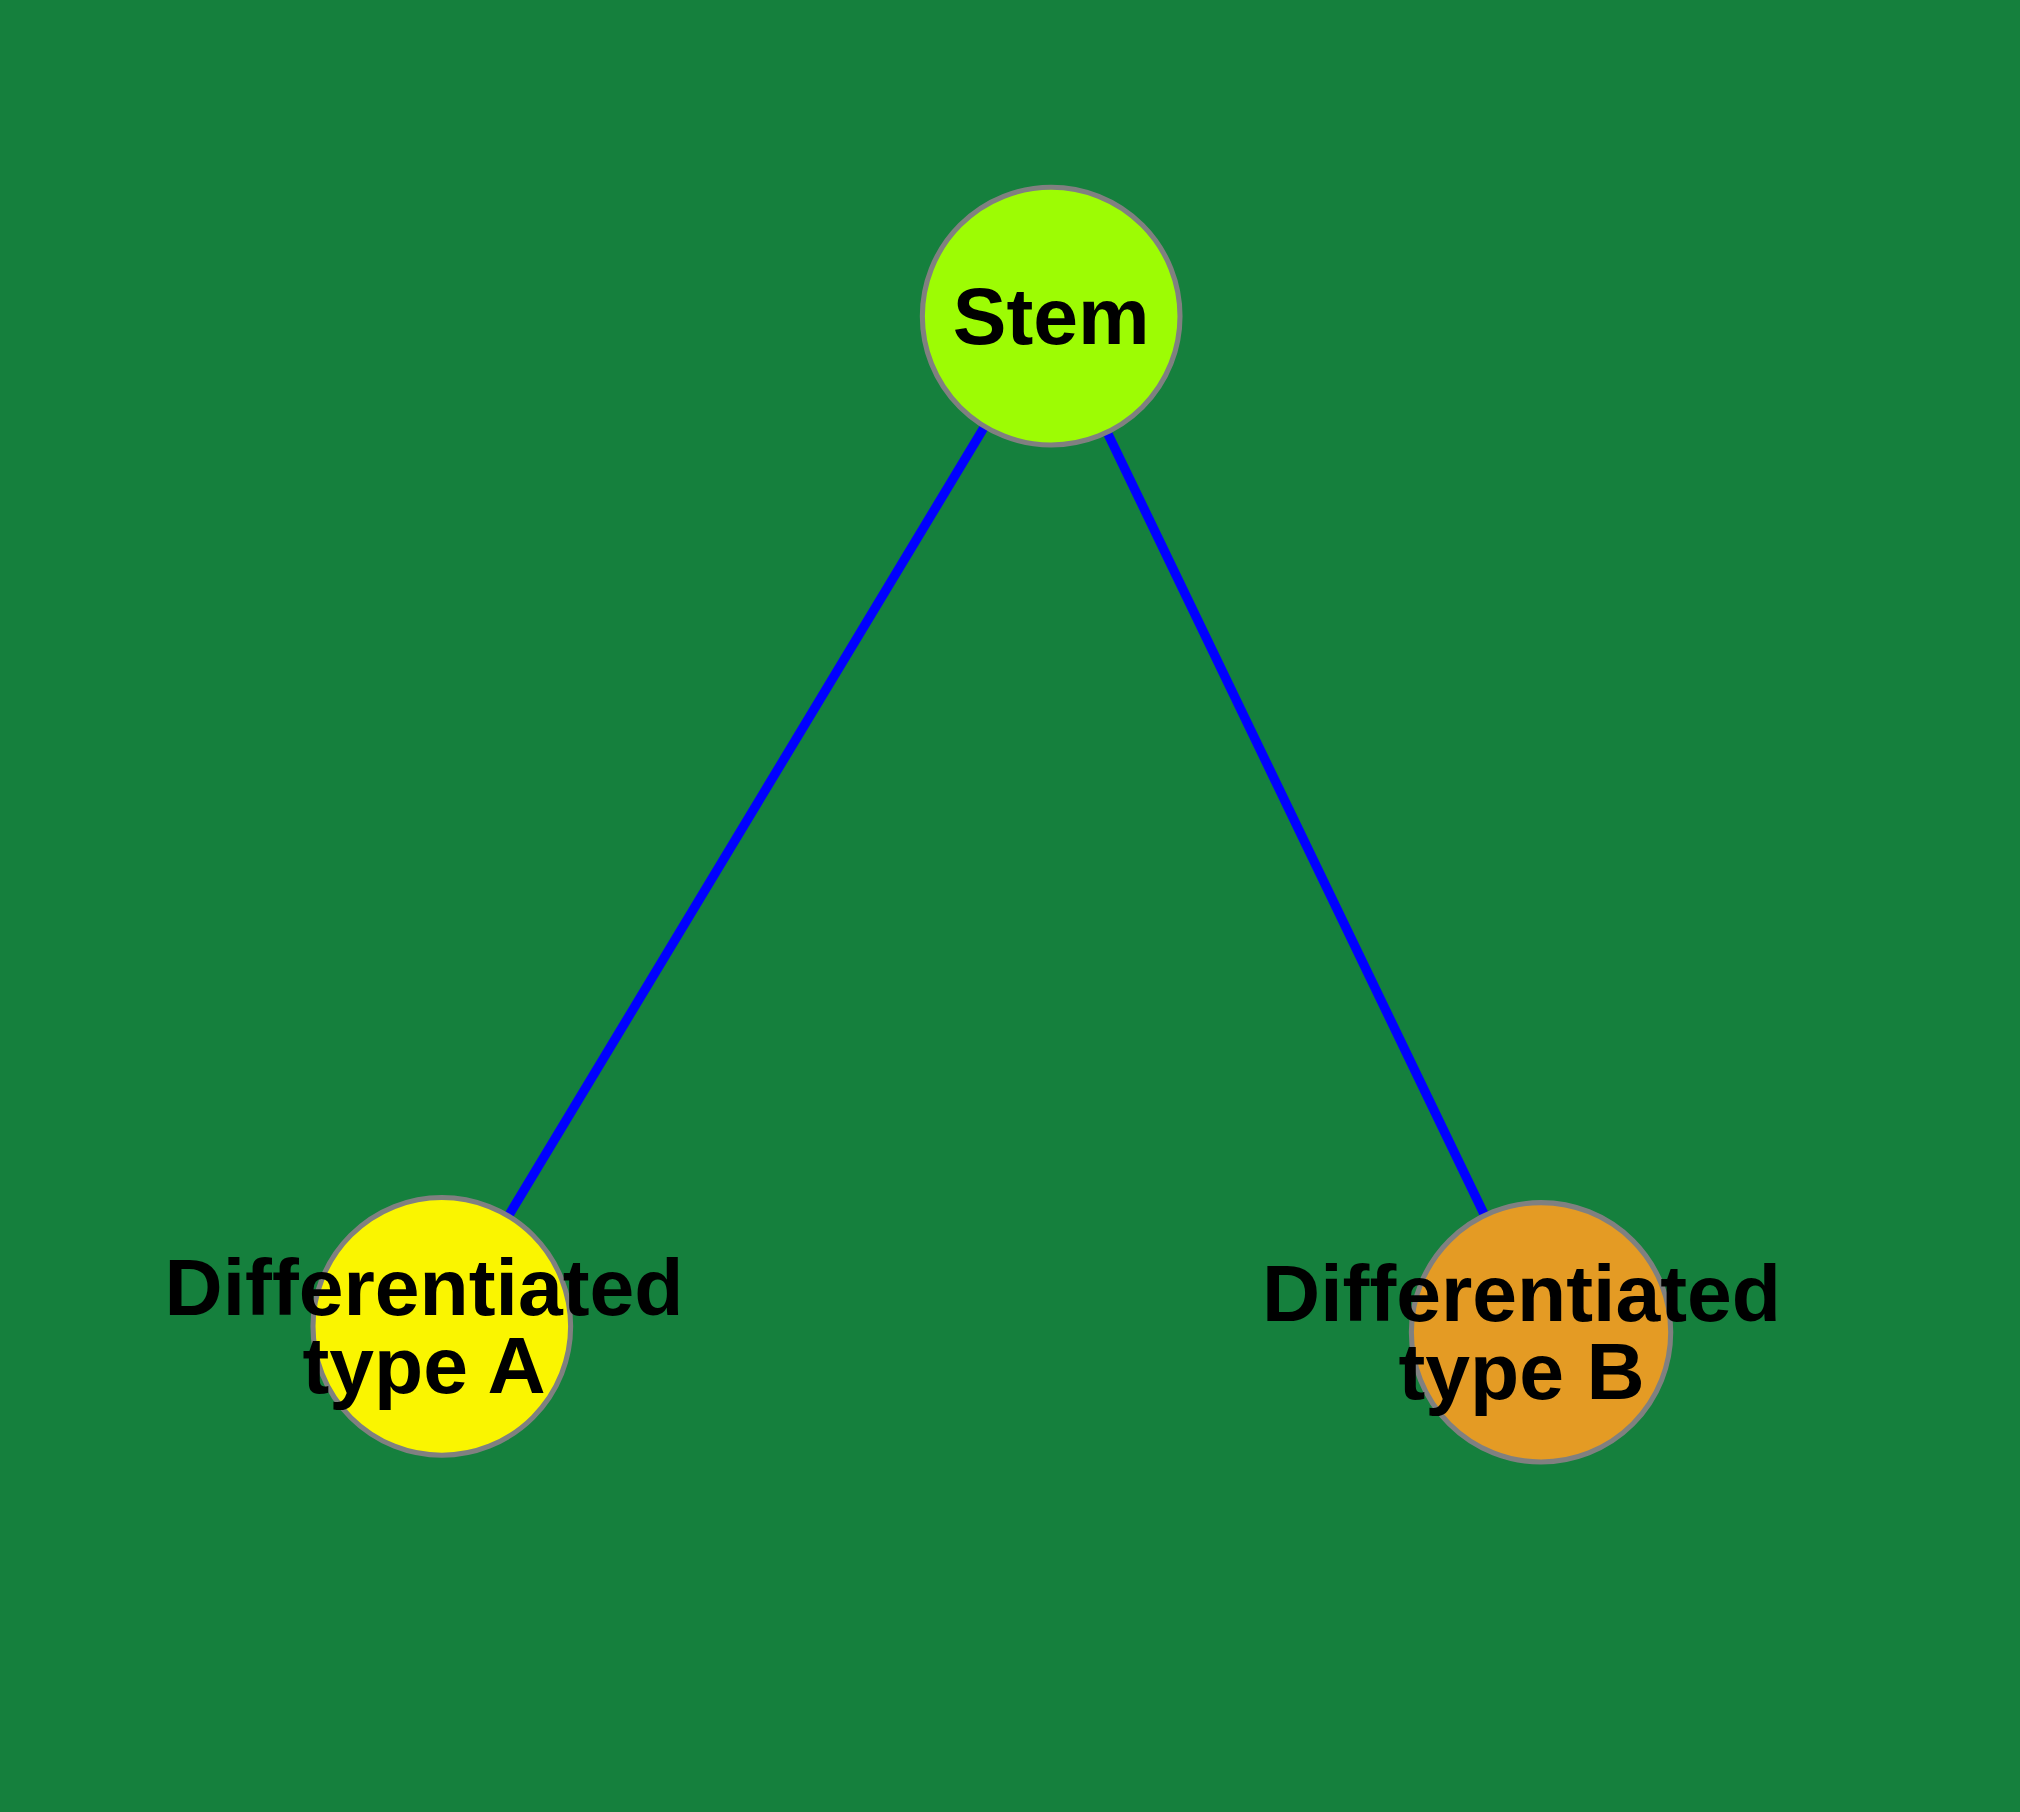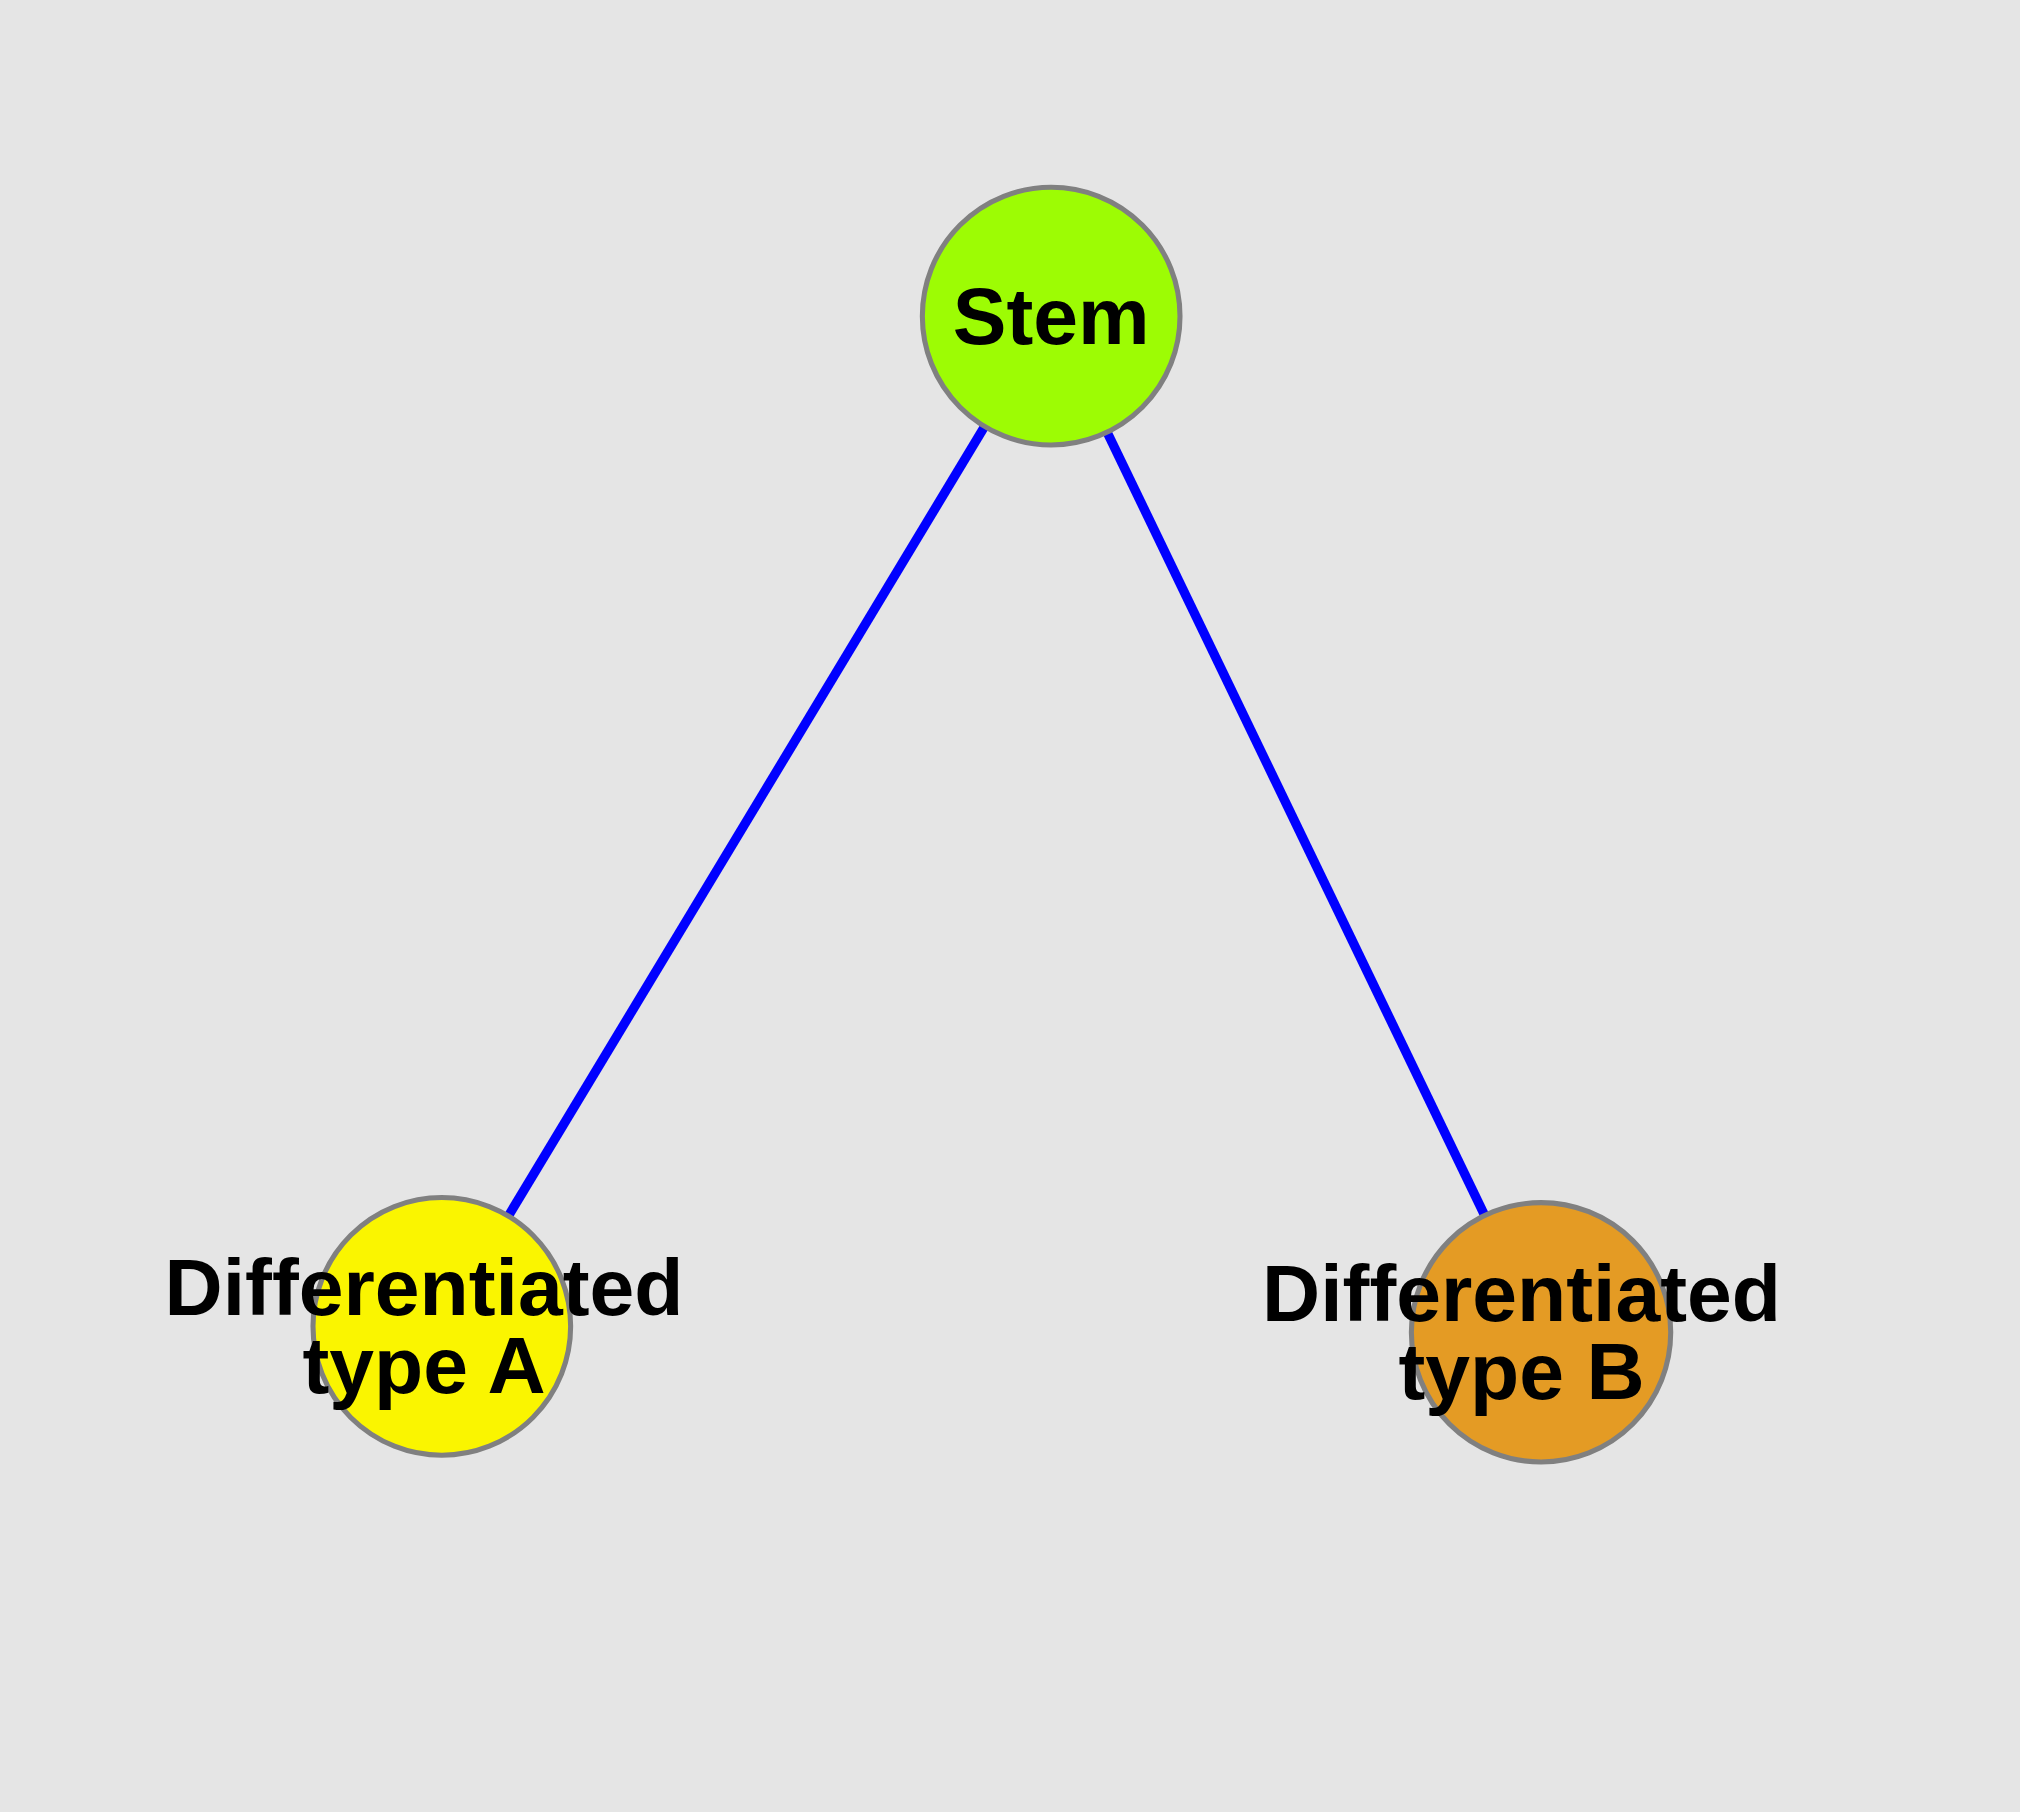--- a/index.html
+++ b/index.html
@@ -28,21 +28,21 @@
   .node-label {
     font-family: "Liberation Sans", sans-serif;
     font-weight: bold;
     fill: #000000;
     paint-order: normal;
   }
 </style>
 </head>
 <body>
 
-<div id="stage" style="background: #e5e5e5;">
+<div id="stage" style="background: #15803d;">
   <svg id="graph-svg" viewBox="0 0 2384 2138">
 
     <g>
       <line class="graph-edge" id="edge0" x1="1160.9752657627782" y1="504.01179862415626" x2="600.0247342372218" y2="1433.9882013758438" stroke="#0000ff" stroke-width="11" stroke-linecap="butt"></line>
       <line class="graph-edge" id="edge1" x1="1306.439447936767" y1="510.82162296917573" x2="1751.1263073054763" y2="1433.2775821094572" stroke="#0000ff" stroke-width="11" stroke-linecap="butt"></line>
     </g>
 
     <g>
       <circle id="node0" cx="1240" cy="373" r="152" fill="#9dfc04" stroke="#808080" stroke-width="6"></circle>
       <circle id="node1" cx="521" cy="1565" r="152" fill="#faf500" stroke="#808080" stroke-width="6"></circle>

